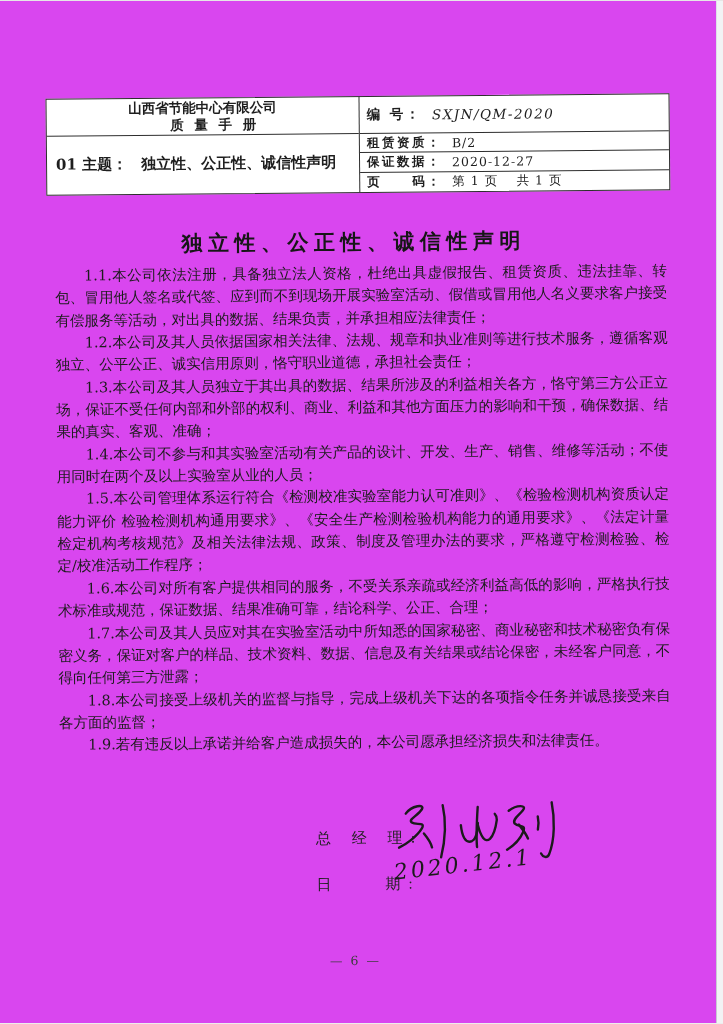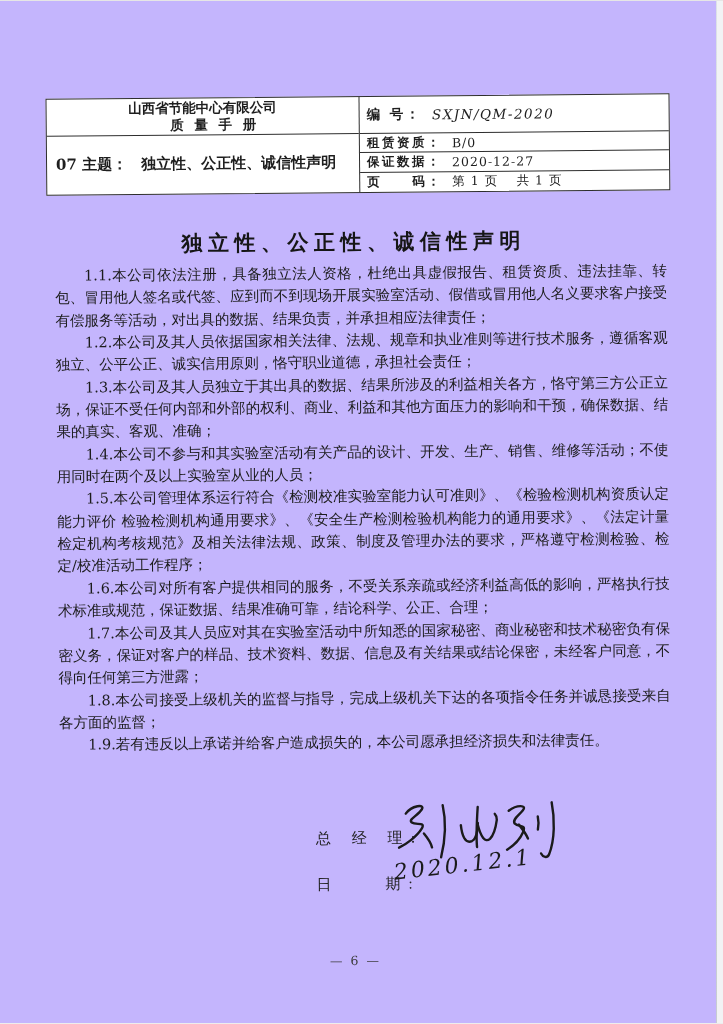--- a/index.html
+++ b/index.html
@@ -1,18 +1,18 @@
 <!DOCTYPE html>
 <html><head>
 <meta charset="utf-8">
 <style>
   html,body { margin:0; padding:0; background:#ffffff; }
   .page {
     position:relative; width:723px; height:1024px; margin:0 auto;
-    background:#c4b5fd; overflow:hidden;
+    background:#d946ef; overflow:hidden;
     font-family:"DejaVu Serif","Liberation Serif",serif; color:#1e1e1e;
   }
   .scan-strip-right { position:absolute; right:0; top:0; bottom:0; width:6px; background:#f2f3f5; }
   .scan-edge-right { position:absolute; right:6px; top:0; bottom:0; width:1px; background:linear-gradient(#dde2e8,#c7ccd2); }
   .scan-edge-top { position:absolute; top:0; left:0; right:0; height:1px; background:#e6e6e6; }
   .scan-edge-bottom { position:absolute; bottom:0; left:0; right:0; height:1px; background:#ededed; }
 
   .content { position:absolute; left:0; top:0; width:723px; height:1024px;
     transform:rotate(-0.5deg); transform-origin:360px 500px; }
 
@@ -82,33 +82,33 @@
 
   <div class="content">
 
     <div class="header-table">
       <div class="ht-left">
         <div class="ht-company">
           <span>山西省节能中心有限公司</span>
           <span class="line2">质 量 手 册</span>
         </div>
         <div class="ht-topic">
-          <span>07 主题：</span>
+          <span>01 主题：</span>
           <span class="gap"></span>
           <span>独立性、公正性、诚信性声明</span>
         </div>
       </div>
       <div class="ht-right">
         <div class="ht-row ht-row-num">
           <span class="label">编 号：</span>
           <span class="val">SXJN/QM-2020</span>
         </div>
         <div class="ht-row">
           <span class="label">租赁资质：</span>
-          <span class="val">B/0</span>
+          <span class="val">B/2</span>
         </div>
         <div class="ht-row">
           <span class="label">保证数据：</span>
           <span class="val">2020-12-27</span>
         </div>
         <div class="ht-row">
           <span class="label">页　　码：</span>
           <span class="val">第 1 页　 共 1 页</span>
         </div>
       </div>

